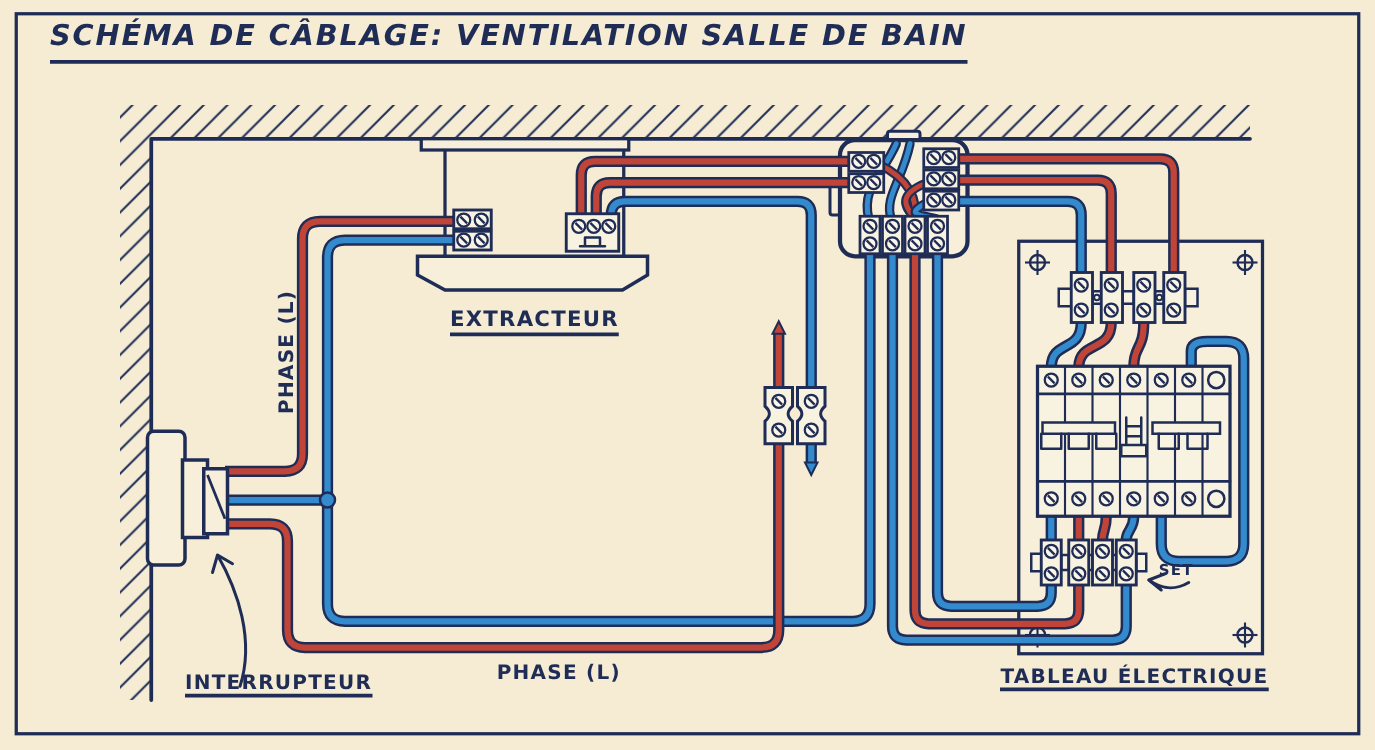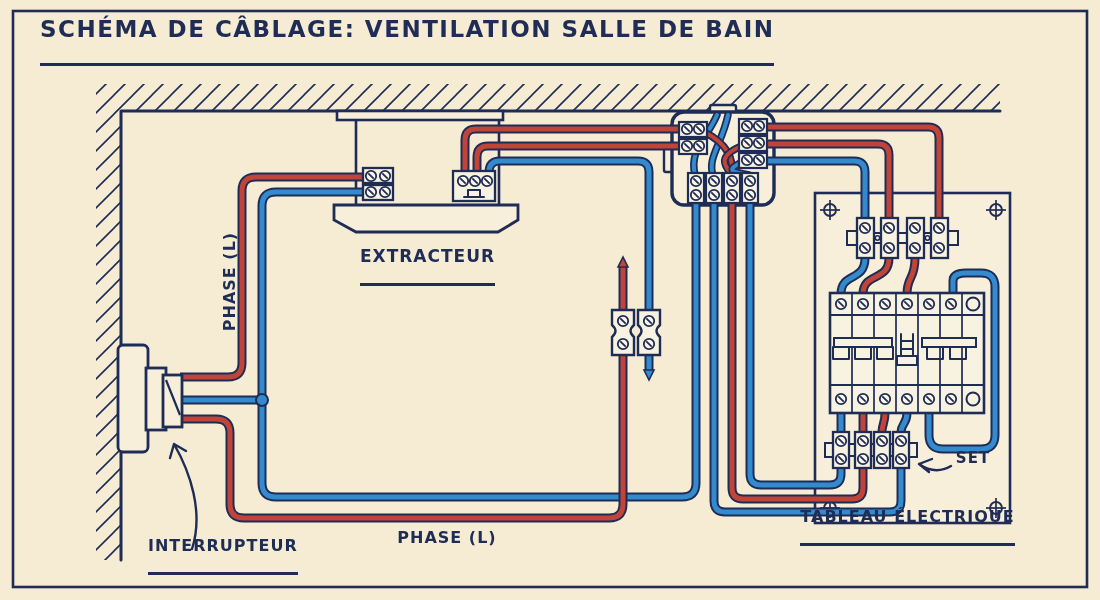--- a/index.html
+++ b/index.html
@@ -6,30 +6,30 @@
     --bg:#f5ecd3; --ink:#1e2c56; --phase:#c04437; --neutral:#338acd;
     --boxfill:#f8f2e1; --panelfill:#f7efd9;
   }
   html,body{margin:0;padding:0;}
   body{background:#e8dec2;font-family:"DejaVu Sans","Liberation Sans",sans-serif;}
   #stage{position:relative;width:1100px;height:600px;background:var(--bg);overflow:hidden;}
   svg{position:absolute;left:0;top:0;}
   .lbl{position:absolute;color:var(--ink);font-weight:bold;letter-spacing:1px;
        white-space:nowrap;text-align:center;}
   .lbl span{display:inline-block;}
-  .underlined span{border-bottom:3px solid var(--ink);padding-bottom:17px;}
+  .underlined span{border-bottom:3px solid var(--ink);padding-bottom:0;}
   #title{left:40px;top:16px;font-size:23px;letter-spacing:1.5px;}
-  #title span{border-bottom:3px solid var(--ink);padding-bottom:21px;}
+  #title span{border-bottom:3px solid var(--ink);padding-bottom:6px;font-style:italic;}
   #lbl-extractor{left:350px;top:246px;width:155px;font-size:17px;}
   #lbl-vphase{left:173px;top:272px;width:112px;font-size:16px;transform:rotate(-90deg);}
   #lbl-neutral{left:353px;top:473px;width:160px;font-size:16px;}
   #lbl-phase{left:367px;top:528px;width:160px;font-size:16px;}
   #lbl-switch{left:148px;top:536px;width:145px;font-size:16px;}
-  #lbl-panel{left:795px;top:507px;width:225px;font-size:16px;}
-  #lbl-set{left:953px;top:449px;width:40px;font-size:15px;}
+  #lbl-panel{left:795px;top:531px;width:225px;font-size:16px;}
+  #lbl-set{left:921px;top:449px;width:40px;font-size:12px;}
   
   .ink{stroke:var(--ink);fill:none;stroke-linecap:round;stroke-linejoin:round;}
   .boxf{fill:var(--boxfill);stroke:var(--ink);}
   .panelf{fill:var(--panelfill);stroke:var(--ink);}
   .wire-o{stroke:var(--ink);stroke-width:9;fill:none;stroke-linejoin:round;stroke-linecap:butt;}
   .wire-p{stroke:var(--phase);stroke-width:5;fill:none;stroke-linejoin:round;stroke-linecap:butt;}
   .wire-n{stroke:var(--neutral);stroke-width:5;fill:none;stroke-linejoin:round;stroke-linecap:butt;}
   .iwire-o{stroke:var(--ink);stroke-width:7.5;fill:none;stroke-linejoin:round;stroke-linecap:round;}
   .iwire-p{stroke:var(--phase);stroke-width:4;fill:none;stroke-linejoin:round;stroke-linecap:round;}
   .iwire-n{stroke:var(--neutral);stroke-width:4;fill:none;stroke-linejoin:round;stroke-linecap:round;}

